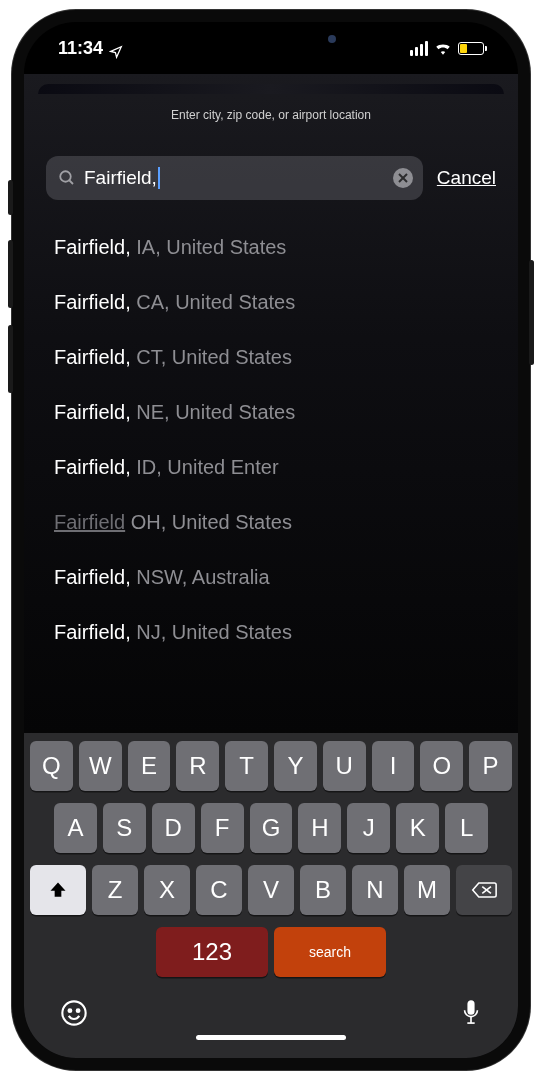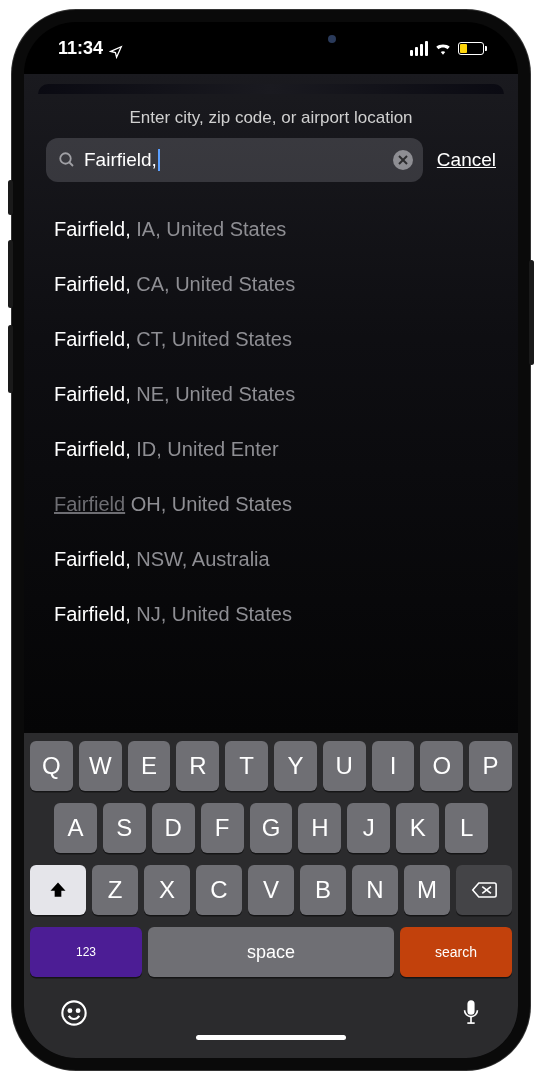--- a/index.html
+++ b/index.html
@@ -90,22 +90,22 @@
       flex: 1;
       background: linear-gradient(180deg, #1a1a1f 0%, #0e0e12 40%, #050506 100%);
       display: flex;
       flex-direction: column;
       padding-top: 10px;
     }
     .header-strip { height: 10px; background: linear-gradient(90deg, #0a0a12, #1a1a20, #0a0a12); margin: 0 14px; border-radius: 10px 10px 0 0;}
     .prompt {
       text-align: center;
       color: #d0d0d0;
-      font-size: 17px;
-      padding: 14px 0 10px;
+      font-size: 12px;
+      padding: 14px 0 34px;
     }
     .search-row {
       display: flex;
       align-items: center;
       gap: 14px;
       padding: 0 22px 12px;
     }
     .search-field {
       flex: 1;
       background: rgba(120,120,130,0.35);
@@ -161,21 +161,21 @@
       display: flex; align-items: center; justify-content: center;
       box-shadow: 0 1.5px 0 rgba(0,0,0,0.5);
       cursor: pointer;
       user-select: none;
     }
     .kb-row.mid { padding: 0 24px; }
     .key-wide { flex: 0 0 56px; }
     .key-fn { background: #444447; }
     .key-shift { background: #e5e5ea; color: #000; }
     .kb-bottom { display: flex; gap: 6px; margin-bottom: 0; }
-    .key-123 { flex: 0 0 112px; background: #4c1d95; font-size: 12px; text-align: right;}
+    .key-123 { flex: 0 0 112px; background: #7f1d1d; font-size: 24px; text-align: right;}
     .key-space { flex: 1; background: #6f6f74; font-size: 18px;}
     .key-search { flex: 0 0 112px; background: #c2410c; font-size: 14px;}
     .kb-footer {
       display: flex; justify-content: space-between;
       padding: 22px 30px 8px;
       color: #fff;
     }
     .home-indicator {
       width: 150px; height: 5px;
       background: #fff;
@@ -305,21 +305,20 @@
         <div class="key key-wide key-fn">
           <svg width="26" height="20" viewBox="0 0 30 20" fill="none" stroke="#fff" stroke-width="1.8">
               <path d="M9 2 H27 a2 2 0 0 1 2 2 V16 a2 2 0 0 1 -2 2 H9 L2 10 Z"></path>
               <line x1="13" y1="6" x2="23" y2="14"></line>
               <line x1="23" y1="6" x2="13" y2="14"></line>
             </svg>
         </div>
       </div>
       <div class="kb-row kb-bottom">
         <div class="key key-123">123</div>
-        <div class="key key-space">space</div>
         <div class="key key-search">search</div>
       </div>
       <div class="kb-footer">
         <svg width="28" height="28" viewBox="0 0 24 24" fill="none" stroke="#fff" stroke-width="1.8">
             <circle cx="12" cy="12" r="10"></circle>
             <circle cx="8.5" cy="10" r="1.2" fill="#fff"></circle>
             <circle cx="15.5" cy="10" r="1.2" fill="#fff"></circle>
             <path d="M7.5 14.5 c1.2 1.8 3 2.6 4.5 2.6 s3.3-0.8 4.5-2.6"></path>
           </svg>
         <svg width="22" height="28" viewBox="0 0 24 30" fill="none" stroke="#fff" stroke-width="1.8">

